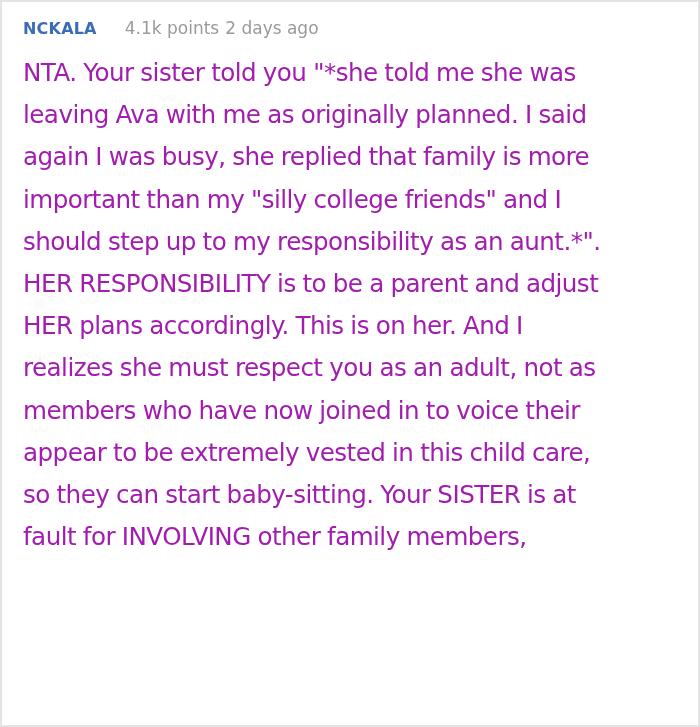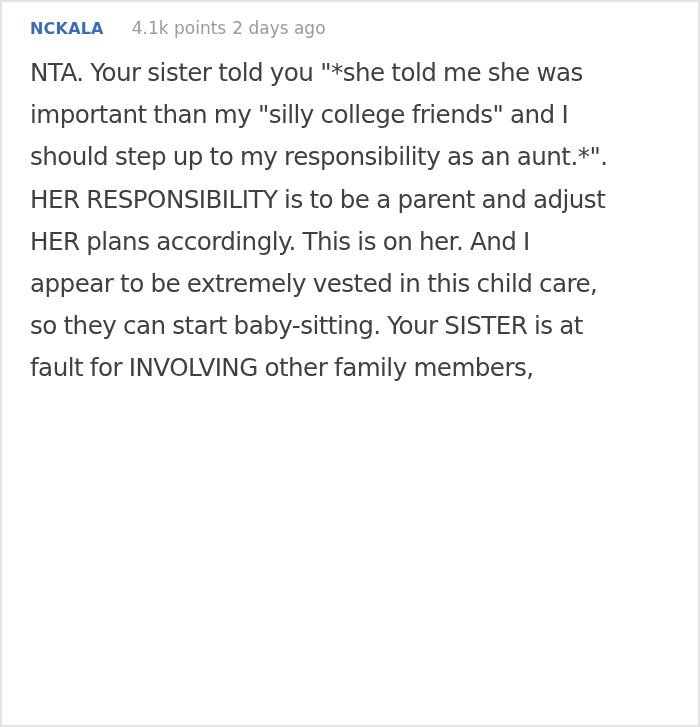--- a/index.html
+++ b/index.html
@@ -11,21 +11,21 @@
       width: 700px;
       height: 727px;
       overflow: hidden;
     }
     .comment {
       box-sizing: border-box;
       width: 700px;
       height: 727px;
       border: 2px solid #e4e4e4;
       background: #ffffff;
-      padding: 16px 20px 0 28px;
+      padding: 16px 20px 0 21px;
     }
     .comment-header {
       display: flex;
       align-items: baseline;
       height: 30px;
       font-family: "DejaVu Sans", "Liberation Sans", sans-serif;
     }
     .username {
       color: #3b6cb7;
       font-weight: bold;
@@ -40,42 +40,46 @@
     }
     .meta .points {
       margin-right: 6px;
       text-align: center;
     }
     .comment-body {
       margin-top: 4px;
       font-family: "DejaVu Sans", "Liberation Sans", sans-serif;
       font-size: 24.6px;
       line-height: 42.2px;
-      color: #404040;
+      color: #a21caf;
       letter-spacing: -0.55px;
       word-spacing: -0.5px;
     }
     .comment-body .line {
       display: block;
       white-space: nowrap;
     }
   </style>
 </head>
 <body>
 
 <div class="comment">
   <div class="comment-header">
     <span class="username">NCKALA</span>
     <span class="meta">
       <span class="points">4.1k points</span><span class="timestamp">2 days ago</span>
     </span>
   </div>
   <div class="comment-body">
     <span class="line">NTA. Your sister told you "*she told me she was</span>
+    <span class="line">leaving Ava with me as originally planned. I said</span>
+    <span class="line">again I was busy, she replied that family is more</span>
     <span class="line">important than my "silly college friends" and I</span>
     <span class="line">should step up to my responsibility as an aunt.*".</span>
     <span class="line">HER RESPONSIBILITY is to be a parent and adjust</span>
     <span class="line">HER plans accordingly. This is on her. And I</span>
+    <span class="line">realizes she must respect you as an adult, not as</span>
+    <span class="line">members who have now joined in to voice their</span>
     <span class="line">appear to be extremely vested in this child care,</span>
     <span class="line">so they can start baby-sitting. Your SISTER is at</span>
     <span class="line">fault for INVOLVING other family members,</span>
   </div>
 </div>
 
 </body></html>

